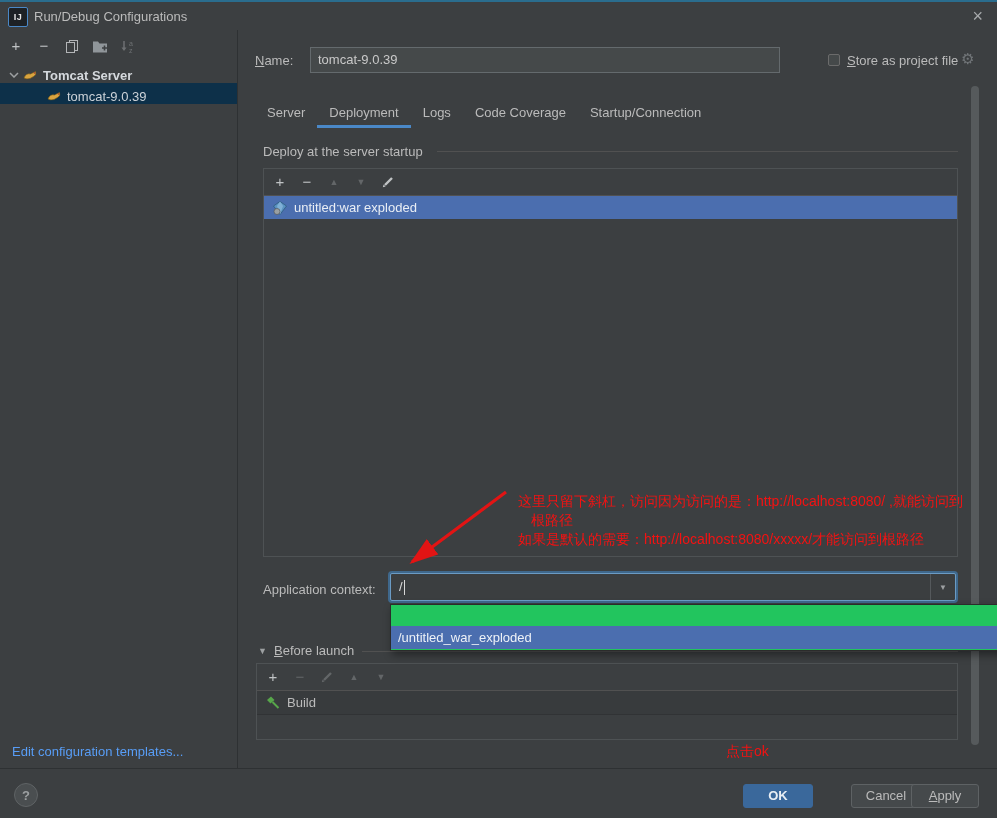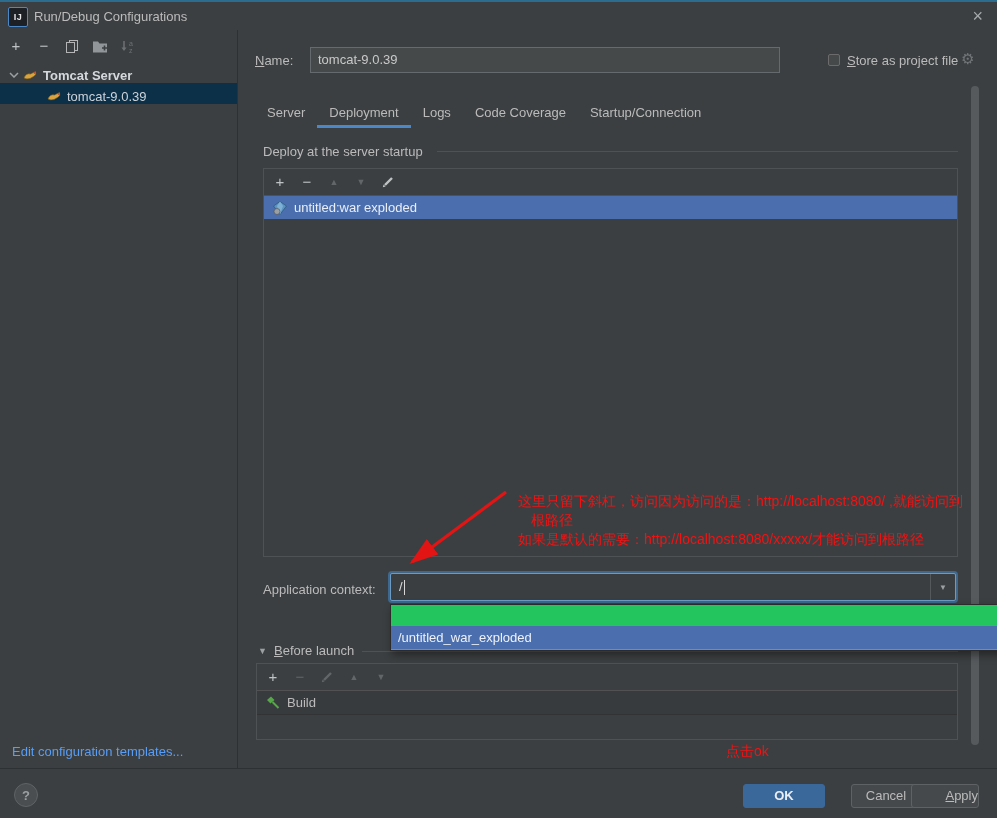--- a/index.html
+++ b/index.html
@@ -29,23 +29,23 @@
   .tree-child .label{color:#ccd2d8;margin-left:5px;}
   .edit-link{position:absolute;left:12px;bottom:9px;color:#589df6;}
 
   
   .footer{position:absolute;left:0;top:768px;right:0;height:50px;border-top:1px solid #2e3133;}
   .help-btn{position:absolute;left:14px;top:14px;width:22px;height:22px;border-radius:50%;
             background:#4a4e50;border:1px solid #5f6365;color:#9da0a2;font-weight:bold;
             display:flex;align-items:center;justify-content:center;font-size:13px;}
   .btn{position:absolute;top:15px;height:24px;box-sizing:border-box;background:#45494b;
        border:1px solid #5e6264;border-radius:3px;color:#bbbbbb;text-align:center;line-height:22px;}
-  .btn-ok{left:743px;width:82px;background:#3a689b;border-color:#3a689b;color:#e8eef4;font-weight:bold;}
+  .btn-ok{left:743px;width:70px;background:#3a689b;border-color:#3a689b;color:#e8eef4;font-weight:bold;}
   .btn-cancel{left:827px;width:70px;margin-left:24px;}
-  .btn-apply{left:911px;width:68px;text-align:right;}
+  .btn-apply{left:911px;width:68px;}
   .mn{text-decoration:underline;}
 
   
   .name-label{position:absolute;left:255px;top:53px;}
   .name-field{position:absolute;left:310px;top:47px;width:470px;height:26px;box-sizing:border-box;
               background:#45494a;border:1px solid #646a6d;color:#c9c9c9;line-height:24px;padding-left:7px;}
   .store-check{position:absolute;left:828px;top:54px;width:12px;height:12px;box-sizing:border-box;
                background:#45494a;border:1px solid #6b6b6b;border-radius:2px;}
   .store-label{position:absolute;left:847px;top:53px;}
   .store-gear{position:absolute;left:961px;top:50px;font-size:15px;color:#71757 8;color:#717578;}

